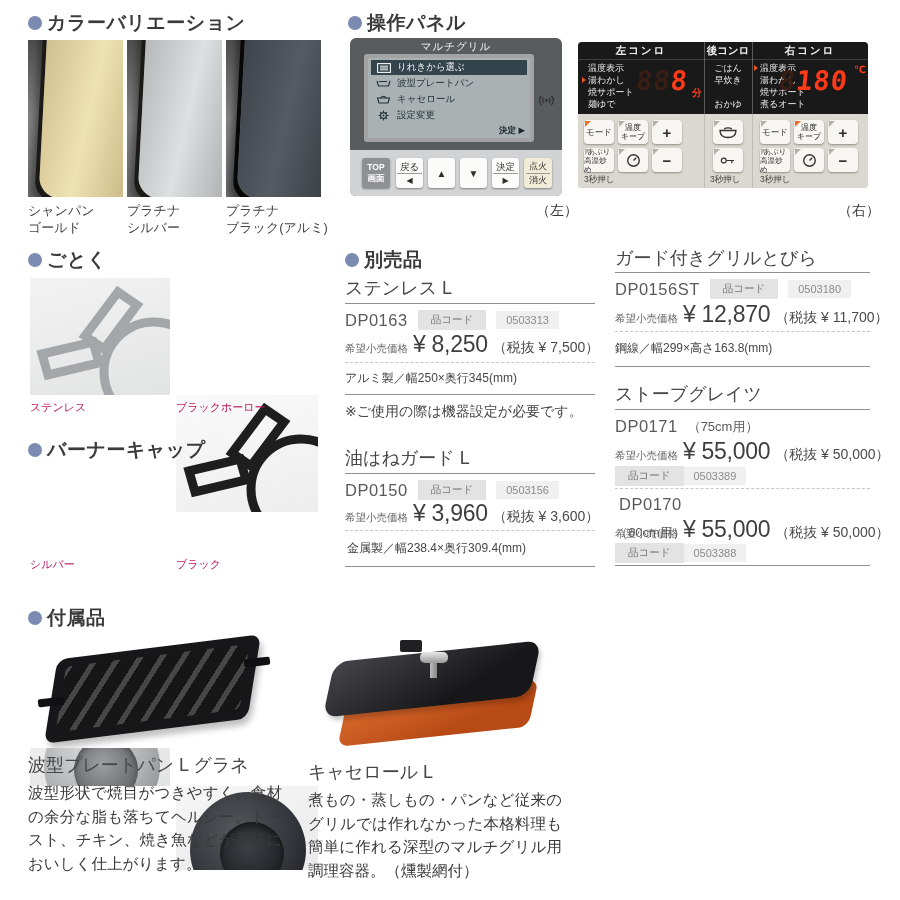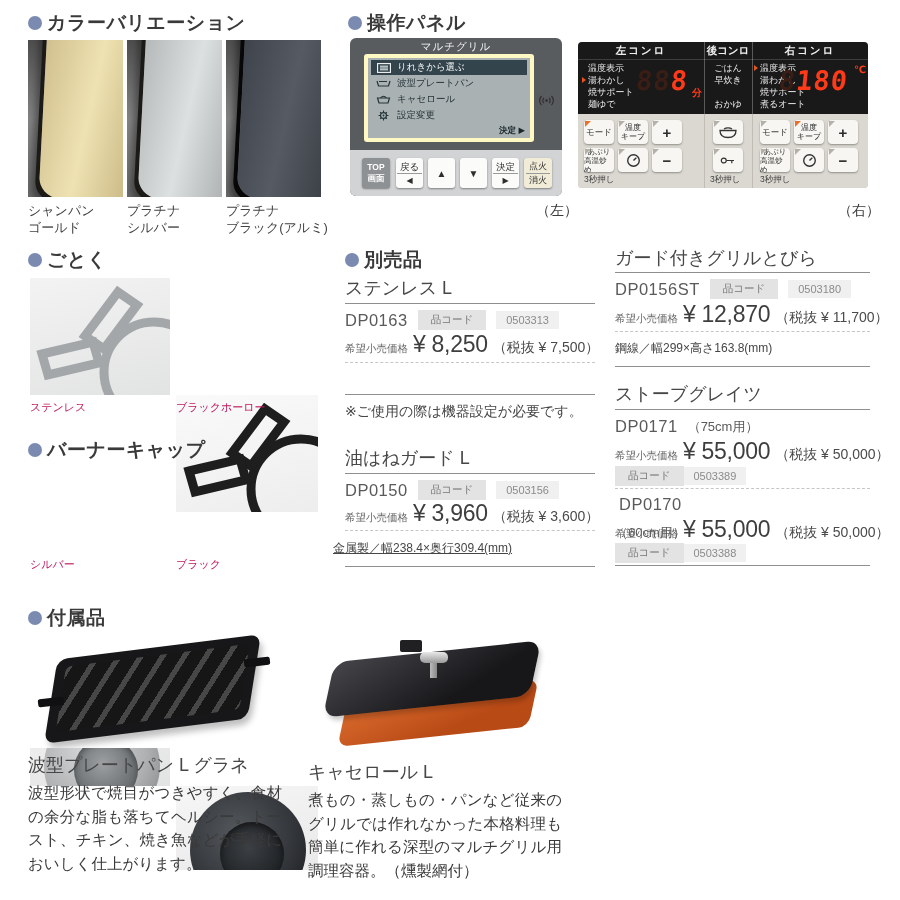--- a/index.html
+++ b/index.html
@@ -19,21 +19,21 @@
   .swatch-label{font-size:13px;line-height:17px;color:#424242;white-space:nowrap;}
   
   .photo{background:linear-gradient(165deg,#f3f3f3,#e2e3e3);overflow:hidden;position:relative;}
   .item-label{font-size:11px;color:#be185d;white-space:nowrap;}
   
   .cap{position:absolute;border-radius:50%;}
   .cap-inner{position:absolute;border-radius:50%;}
   
   .lpanel{left:350px;top:38px;width:212px;height:158px;background:#595c5e;border-radius:6px;}
   .lpanel-title{position:absolute;left:0;right:0;top:2px;text-align:center;font-size:10.5px;color:#f2f2f2;letter-spacing:1px;}
-  .lcd{position:absolute;left:14px;top:16px;width:170px;height:88px;background:#fef9c3;border-radius:3px;padding:4px;box-sizing:border-box;}
+  .lcd{position:absolute;left:14px;top:16px;width:170px;height:88px;background:#a3a3a3;border-radius:3px;padding:4px;box-sizing:border-box;}
   .lcd-screen{width:100%;height:100%;background:#a9b1b2;position:relative;box-sizing:border-box;padding:2px 3px;}
   .lcd-row{height:15px;margin-bottom:1px;display:flex;align-items:center;gap:6px;padding-left:5px;font-size:9.5px;color:#24343a;white-space:nowrap;}
   .lcd-row.sel{background:#33444c;color:#f4f7f7;}
   .lcd-ico{width:15px;display:flex;justify-content:center;flex:0 0 auto;}
   .lcd-decide{position:absolute;right:5px;bottom:1px;font-size:8.5px;color:#17262b;font-weight:bold;}
   .speaker{position:absolute;left:188px;top:55px;color:#2c2c2c;}
   .btn-strip{position:absolute;left:0;right:0;bottom:0;height:46px;background:#d2d3d5;border-radius:0 0 6px 6px;}
   .pbtn{position:absolute;top:8px;height:30px;border-radius:3px;background:#fbfbfa;box-shadow:0 1px 2px rgba(0,0,0,.4);
         display:flex;flex-direction:column;align-items:center;justify-content:center;font-size:9.5px;color:#2e2e2e;box-sizing:border-box;}
   .pbtn .l1{line-height:11px;}
@@ -366,37 +366,38 @@
     <span class="model">DP0163</span>
     <span class="chip-label">品コード</span>
     <span class="chip-code">0503313</span>
   </div>
   <div class="abs price-row" style="left:345px;top:331px;">
     <span class="price-label">希望小売価格</span>
     <span class="price">¥ 8,250</span>
     <span class="tax">（税抜 ¥ 7,500）</span>
   </div>
   <div class="rule-d" style="left:345px;top:362px;width:250px;"></div>
+  <div class="abs spec" style="left:345px;top:370px;">アルミ製／幅250×奥行345(mm)</div>
   <div class="rule" style="left:345px;top:394px;width:250px;"></div>
   <div class="abs note" style="left:345px;top:403px;">※ご使用の際は機器設定が必要です。</div>
 
   <div class="abs prod-name" style="left:345px;top:446px;">油はねガード L</div>
   <div class="rule" style="left:345px;top:473px;width:250px;"></div>
   <div class="abs model-row" style="left:345px;top:480px;">
     <span class="model">DP0150</span>
     <span class="chip-label">品コード</span>
     <span class="chip-code">0503156</span>
   </div>
   <div class="abs price-row" style="left:345px;top:500px;">
     <span class="price-label">希望小売価格</span>
     <span class="price">¥ 3,960</span>
     <span class="tax">（税抜 ¥ 3,600）</span>
   </div>
   <div class="rule-d" style="left:345px;top:530px;width:250px;"></div>
-  <div class="abs spec" style="left:333px;top:540px;text-decoration:underline;">金属製／幅238.4×奥行309.4(mm)</div>
+  <div class="abs spec" style="left:347px;top:540px;">金属製／幅238.4×奥行309.4(mm)</div>
   <div class="rule" style="left:345px;top:566px;width:250px;"></div>
 
   <div class="abs prod-name" style="left:615px;top:246px;">ガード付きグリルとびら</div>
   <div class="rule" style="left:615px;top:272px;width:255px;"></div>
   <div class="abs model-row" style="left:615px;top:279px;">
     <span class="model">DP0156ST</span>
     <span class="chip-label">品コード</span>
     <span class="chip-code">0503180</span>
   </div>
   <div class="abs price-row" style="left:615px;top:301px;">

